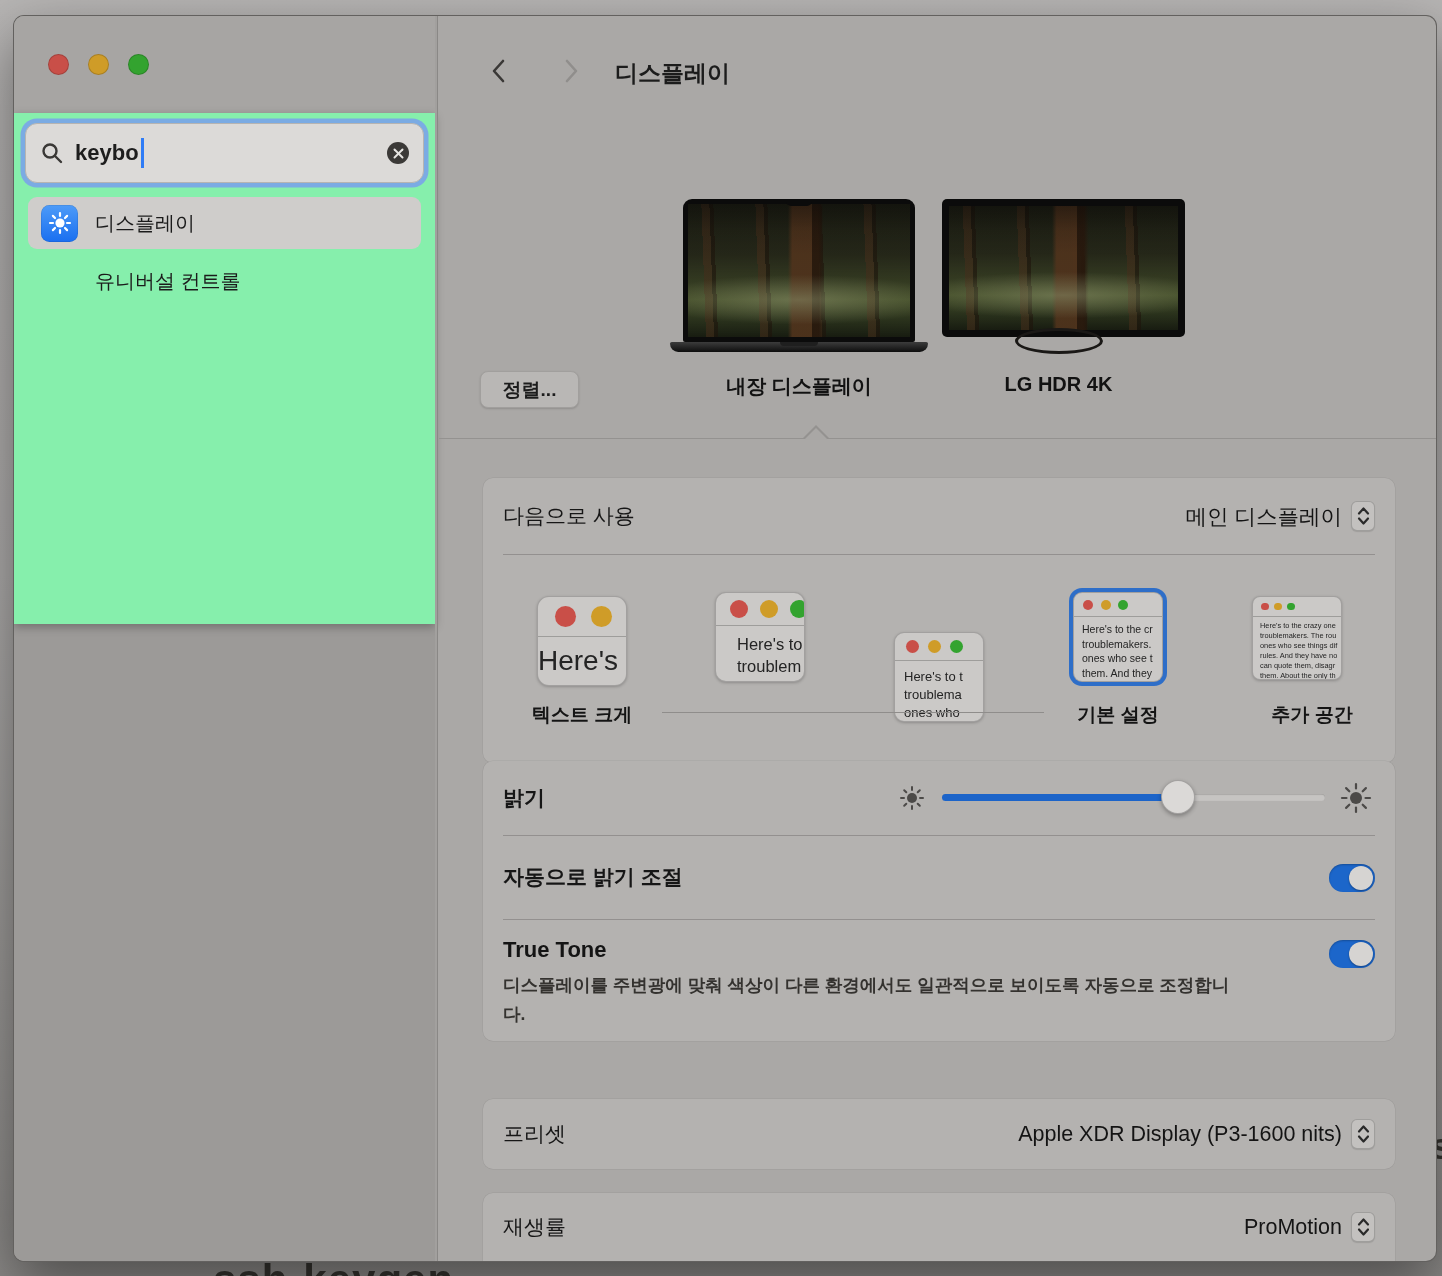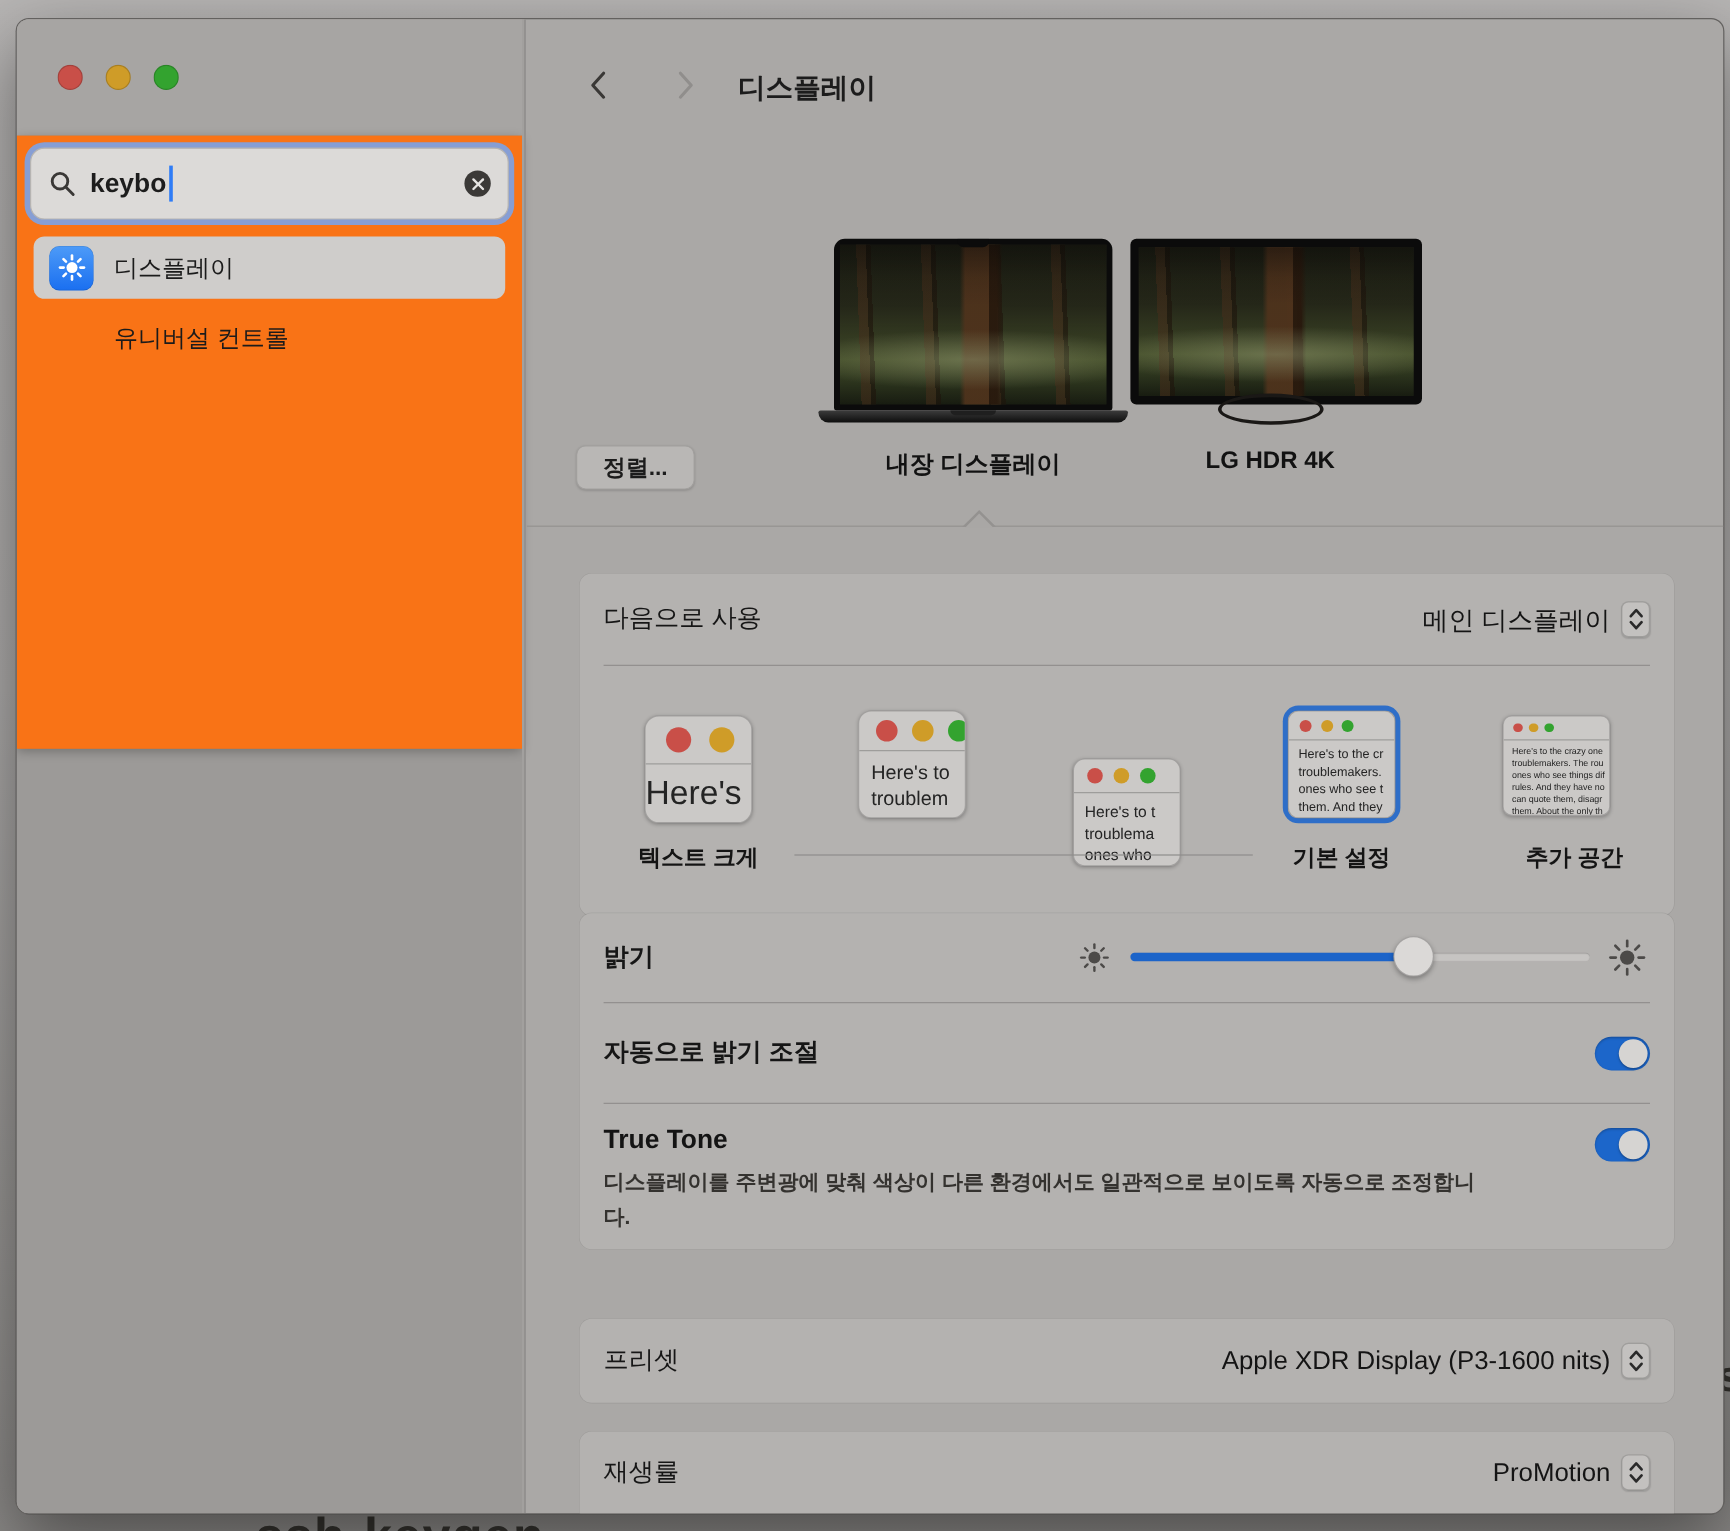--- a/index.html
+++ b/index.html
@@ -21,21 +21,21 @@
 
   
   .sidebar { position:absolute; left:0; top:0; width:421px; height:100%;
     background:#9c9a98; }
   .titlebar { position:absolute; left:0; top:0; width:100%; height:97px;
     background:#a7a5a3; display:flex; align-items:center; padding-left:34px; gap:19px; }
   .tl { width:21px; height:21px; border-radius:50%; border:1px solid rgba(0,0,0,.18); }
   .tl.red{ background:#c94f48; } .tl.yellow{ background:#cf9c28; } .tl.green{ background:#33a32f; }
 
   .search-panel { position:absolute; left:0; top:97px; width:421px; height:511px;
-    background:#f97316; box-shadow:0 3px 9px rgba(0,0,0,.28); }
+    background:#86efac; box-shadow:0 3px 9px rgba(0,0,0,.28); }
   .search-field { position:relative; margin:10px 11px 0; height:60px;
     background:#dcdad8; border:1px solid #b6b4b2; border-radius:12px;
     box-shadow:0 0 0 4.5px rgba(122,163,233,.9);
     display:flex; align-items:center; padding:0 14px; gap:11px; }
   .search-text { font-size:22px; font-weight:600; color:#1d1d1d; display:flex; align-items:center; }
   .caret { display:inline-block; width:3px; height:30px; background:#2f7cf6; margin-left:2px; }
   .clear-btn { margin-left:auto; width:22px; height:22px; border-radius:50%;
     background:#3b3937; display:flex; align-items:center; justify-content:center; }
 
   .result { position:relative; margin:0 14px; height:52px; border-radius:9px;
@@ -57,21 +57,21 @@
   .nav.back { left:49px; } .nav.fwd { left:119px; }
   .page-title { position:absolute; left:176px; top:42px; font-size:23px; font-weight:700; color:#1c1c1c; }
 
   .sort-btn { position:absolute; left:41px; top:355px; width:99px; height:37px;
     background:#b9b7b5; border:1px solid #a19f9d; border-radius:8px;
     font-size:19px; font-weight:600; color:#1c1c1c;
     font-family:inherit; box-shadow:0 1px 2px rgba(0,0,0,.15); }
 
   
   .display { position:absolute; }
-  .laptop { left:256px; top:183px; width:232px; }
+  .laptop { left:244px; top:183px; width:232px; }
   .lap-screen { position:relative; width:232px; height:143px; background:#0b0b0b;
     border-radius:9px 9px 2px 2px; padding:5px 5px 4px; overflow:hidden; }
   .lap-notch { position:absolute; left:50%; top:0; transform:translateX(-50%);
     width:26px; height:7px; background:#0b0b0b; border-radius:0 0 5px 5px; z-index:3; }
   .lap-base { position:relative; left:-13px; width:258px; height:10px;
     background:linear-gradient(180deg,#3c3c3c,#0e0e0e); border-radius:2px 2px 9px 9px; }
   .lap-base::before { content:""; position:absolute; left:50%; top:0; transform:translateX(-50%);
     width:38px; height:4px; background:#1f1f1f; border-radius:0 0 4px 4px; }
   .monitor { left:503px; top:183px; width:233px; }
   .mon-screen { position:relative; width:243px; height:138px; background:#0b0b0b;
@@ -124,21 +124,21 @@
   .mini-tb { display:flex; align-items:center; border-bottom:1px solid rgba(0,0,0,.22); }
   .d { border-radius:50%; flex:none; }
   .d.r{ background:#c94f48; } .d.y{ background:#cf9c28; } .d.g{ background:#33a32f; }
   .mini-body { color:#242424; }
   .pline { white-space:nowrap; }
   .t1{ left:54px; top:118px; } .t2{ left:232px; top:114px; } .t3{ left:411px; top:114px;margin-top:40px; }
   .t4{ left:590px; top:114px; } .t5{ left:769px; top:118px; }
   .t1 .mini{ border-radius:12px; } .t1 .mini-tb{ height:40px; gap:15px; padding-left:17px; }
   .t1 .d{ width:21px; height:21px; } .t1 .mini-body{ padding:9px 0 0 0; font-size:28px; line-height:30px; font-weight:500; }
   .t2 .mini{ border-radius:11px; } .t2 .mini-tb{ height:33px; gap:12px; padding-left:14px; }
-  .t2 .d{ width:18px; height:18px; } .t2 .mini-body{ padding:7px 0 0 10px; font-size:16.5px; line-height:22px; font-weight:500; }
+  .t2 .d{ width:18px; height:18px; } .t2 .mini-body{ padding:7px 0 0 21px; font-size:16.5px; line-height:22px; font-weight:500; }
   .t3 .mini{ border-radius:10px; } .t3 .mini-tb{ height:28px; gap:9px; padding-left:11px; }
   .t3 .d{ width:13px; height:13px; } .t3 .mini-body{ padding:7px 0 0 9px; font-size:13px; line-height:18px; }
   .t4 .mini{ border-radius:9px; box-shadow:0 0 0 4px #2e6ec8; } .t4 .mini-tb{ height:24px; gap:7.5px; padding-left:9px; }
   .t4 .d{ width:10px; height:10px; } .t4 .mini-body{ padding:5px 0 0 8px; font-size:10.5px; line-height:14.5px; }
   .t5 .mini{ border-radius:8px; height:84px; } .t5 .mini-tb{ height:20px; gap:5.5px; padding-left:8px; }
   .t5 .d{ width:7.5px; height:7.5px; } .t5 .mini-body{ padding:4px 0 0 7px; font-size:7.4px; line-height:10px; }
   .tlabel { position:absolute; top:224px; transform:translateX(-50%);
     font-size:19px; font-weight:600; color:#141414; white-space:nowrap; }
   .tlabel.l1{ left:99px; } .tlabel.l4{ left:635px; } .tlabel.l5{ left:814px;margin-left:15px; }
   .thumb-line { position:absolute; left:179px; top:234px; width:382px;

